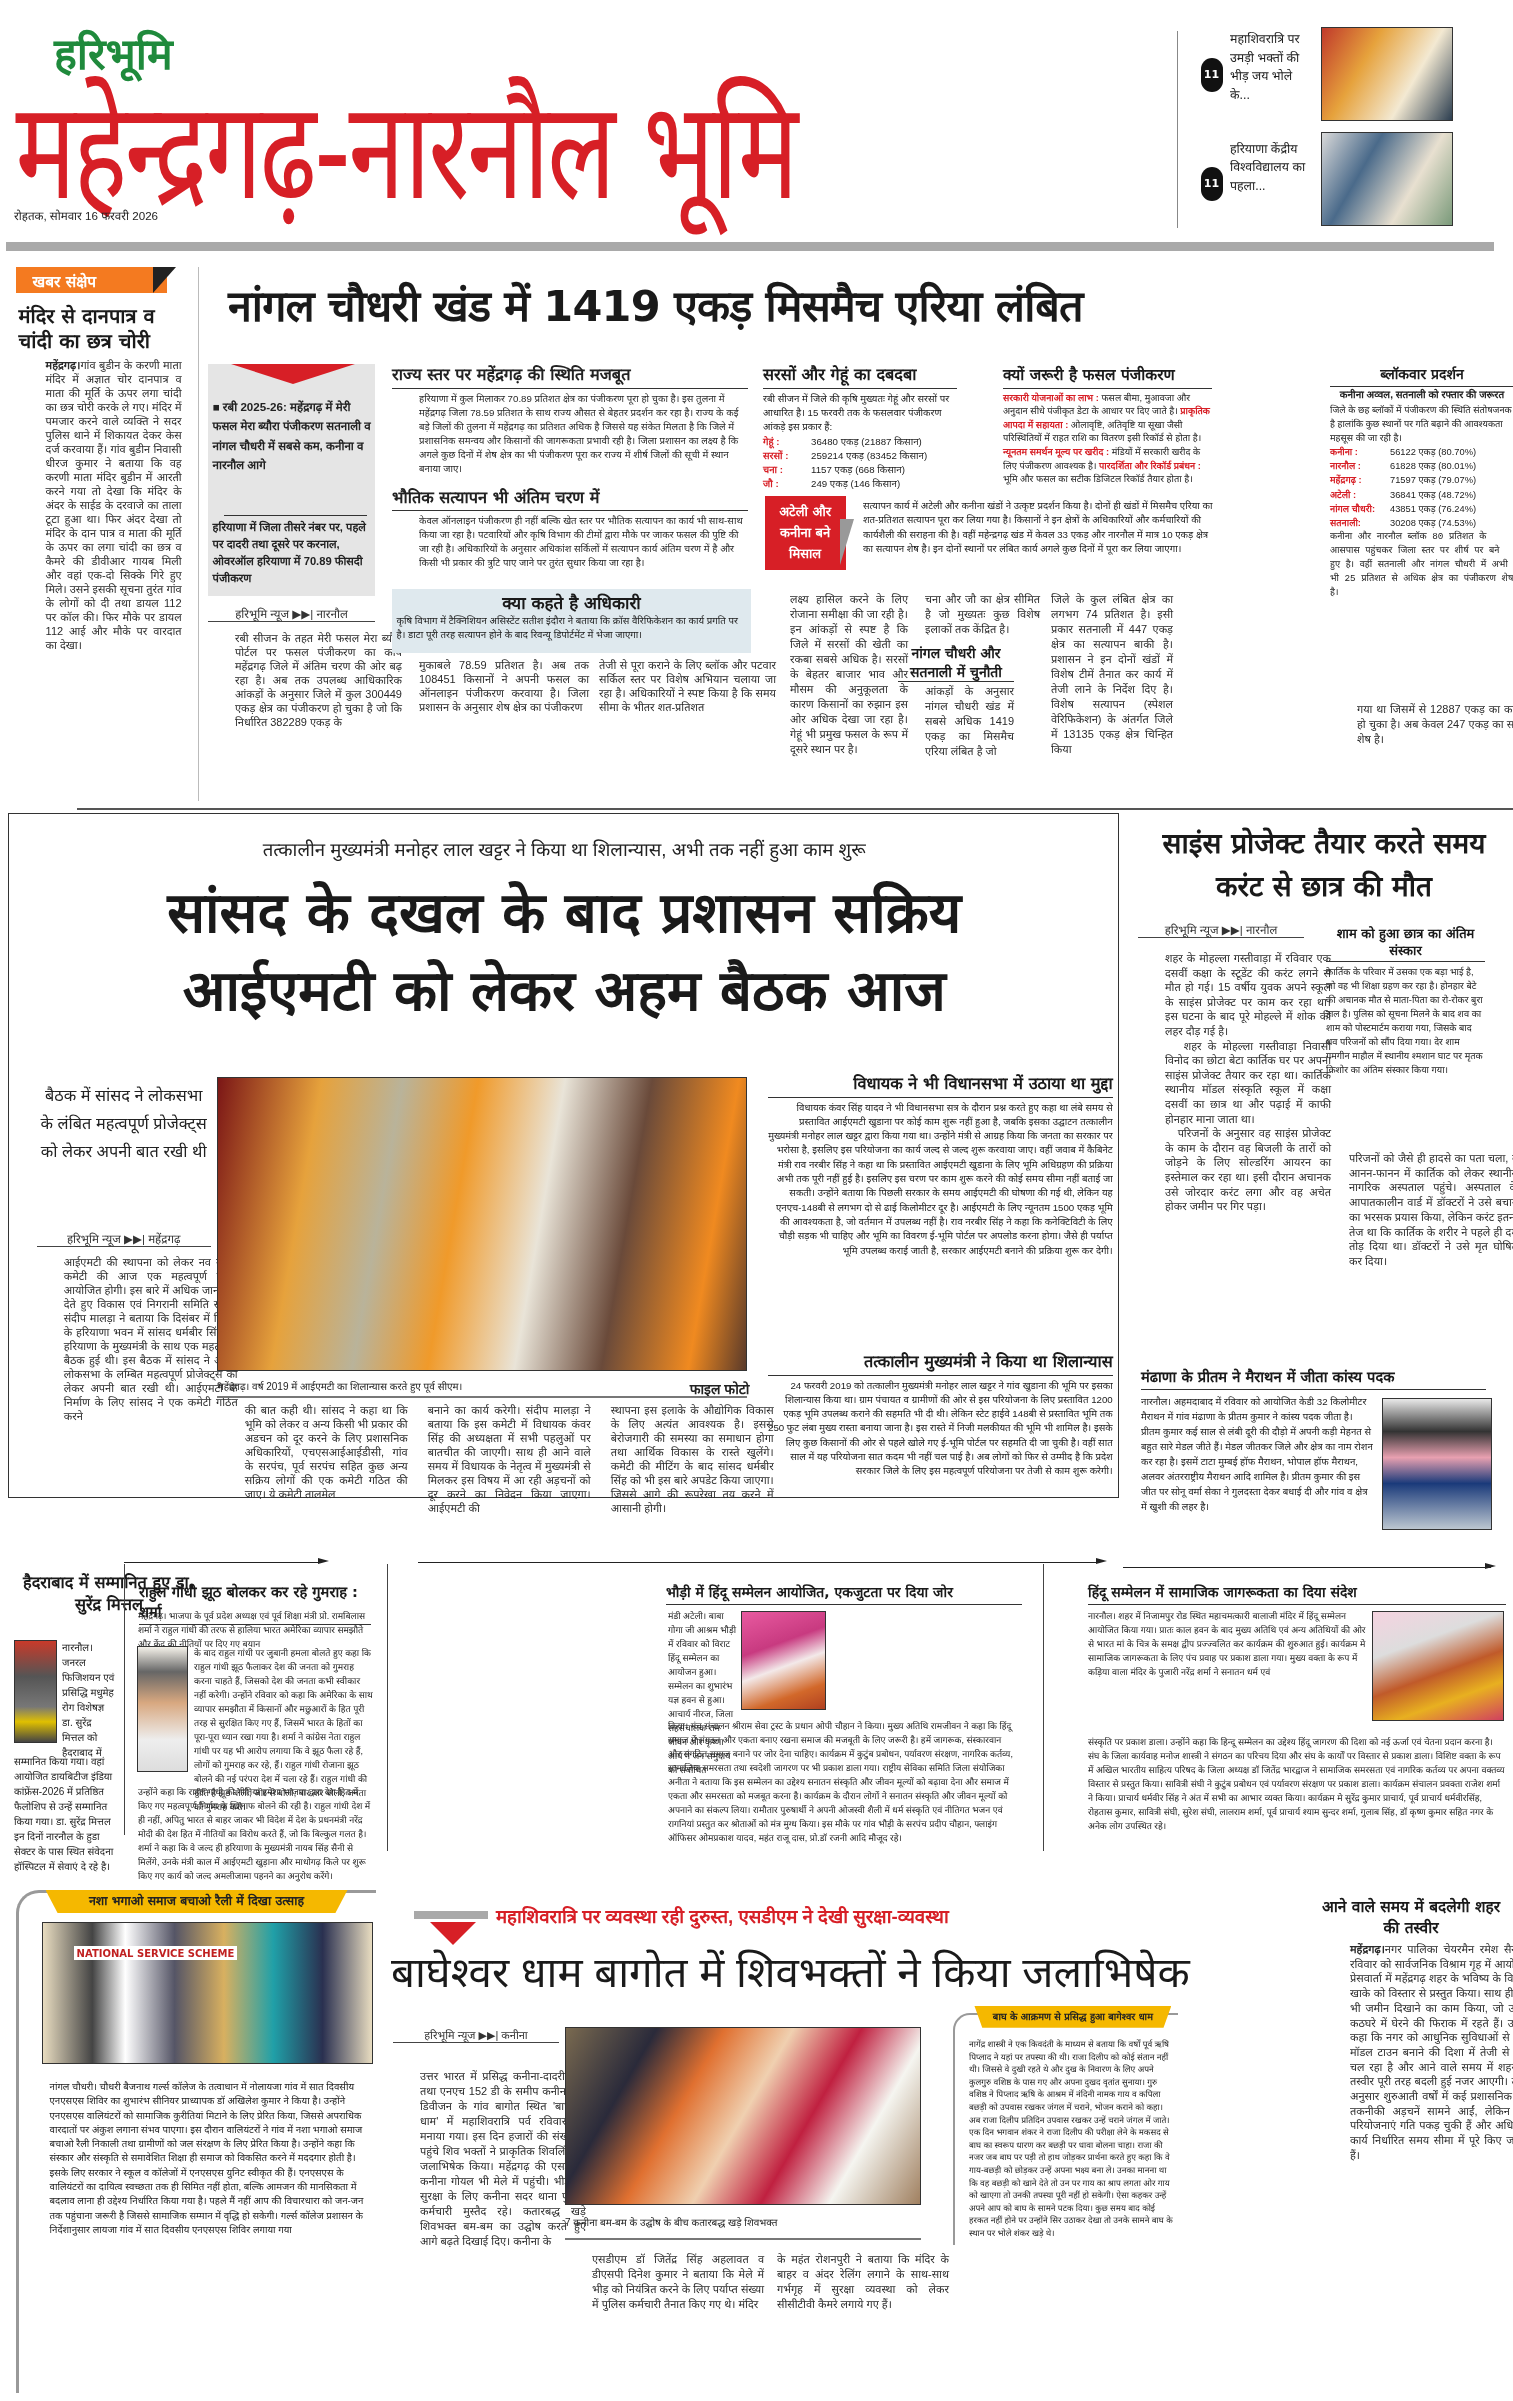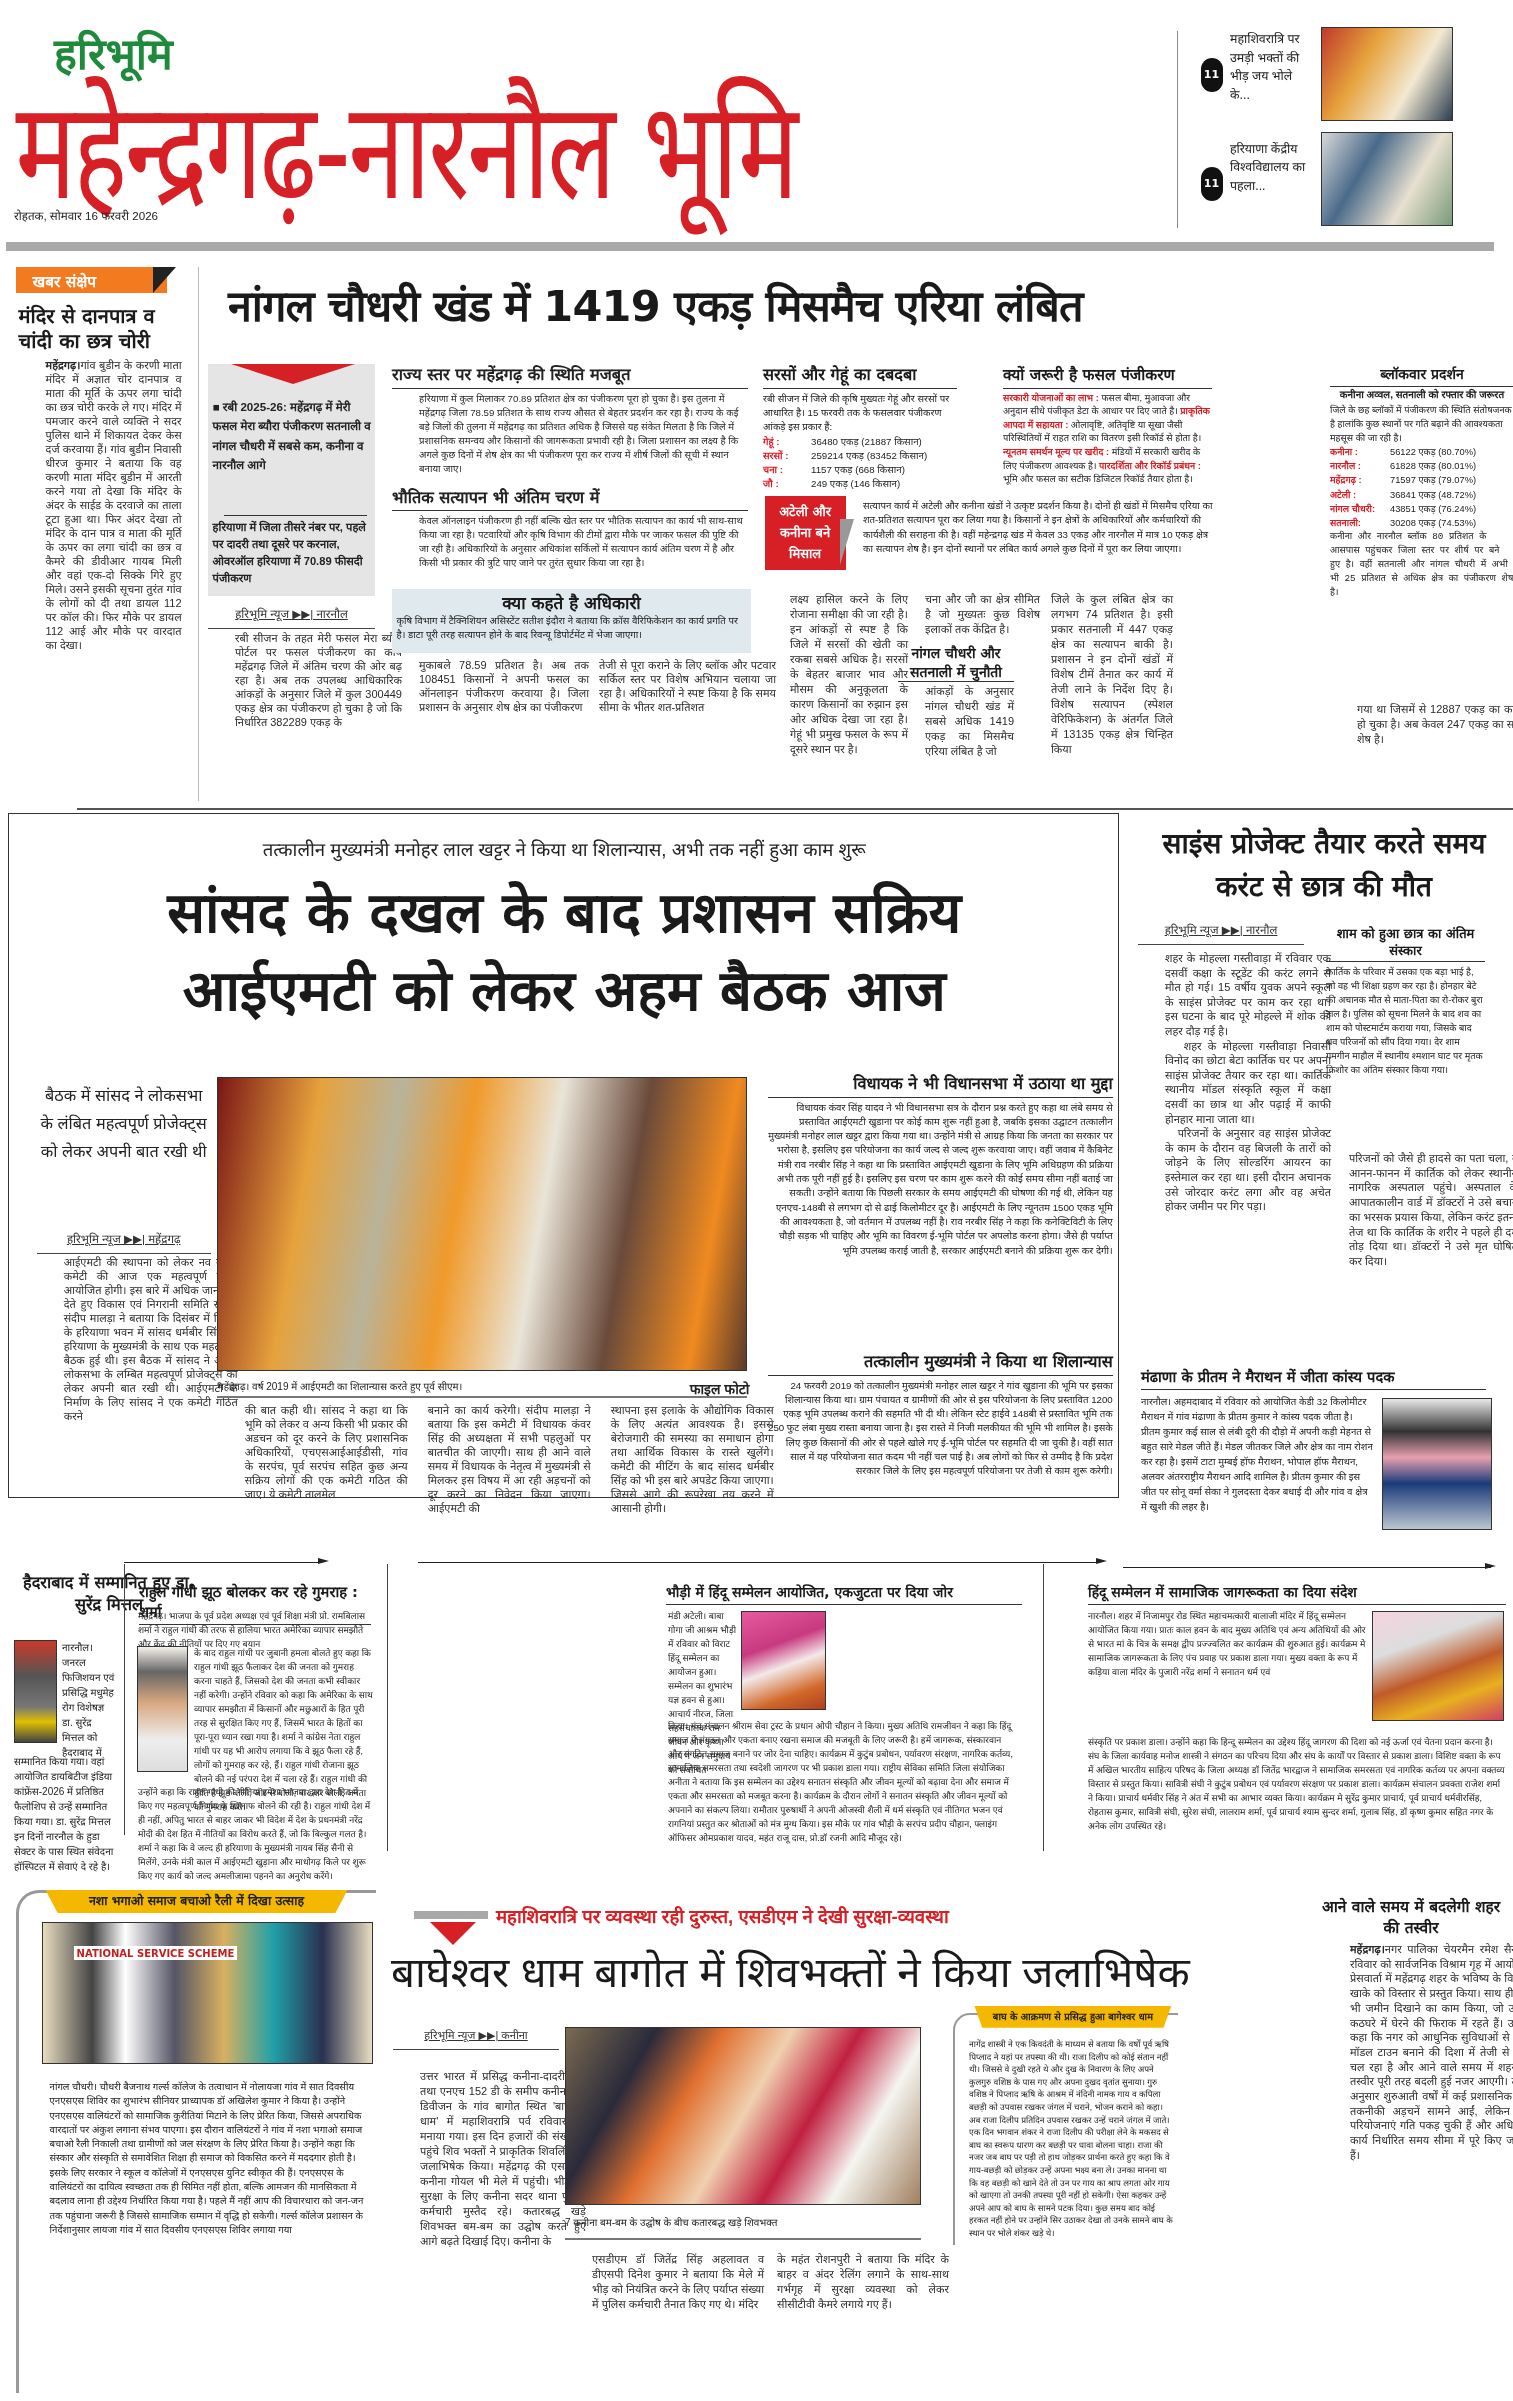--- a/index.html
+++ b/index.html
@@ -3,21 +3,21 @@
 <meta charset="utf-8">
 <style>
   * { box-sizing: border-box; margin: 0; padding: 0; }
   body { width: 1514px; height: 2401px; background: #fff; font-family: "DejaVu Sans", sans-serif; color: #222; position: relative; overflow: hidden; }
   .abs { position: absolute; }
   .body-text { font-family: "Liberation Sans", sans-serif; font-size: 11px; line-height: 16.6px; text-align: justify; color: #2a2a2a; margin-left: 27px; }
   .body-text.small { font-size: 9.7px; line-height: 14.7px; }
   .hd { font-family: "DejaVu Sans", sans-serif; font-weight: bold; color: #1a1a1a; }
   .uline { border-bottom: 1.5px solid #333; padding-bottom: 1.5px; }
   .redlbl { color: #d71f26; font-weight: bold; }
-  .byline { font-family: "Liberation Sans", sans-serif; font-size: 11.6px; color: #333; border-bottom: 1.5px solid #444; padding-bottom: 7px; text-decoration: underline; }
+  .byline { font-family: "Liberation Sans", sans-serif; font-size: 11.6px; color: #333; border-bottom: 1.5px solid #444; padding-bottom: 0; }
   .img-ph { background: linear-gradient(135deg, #c77a3a 0%, #e8c15a 30%, #7a4b2b 55%, #efe6d6 80%, #a55 100%); border: 1.5px solid #333; }
   .vline { position: absolute; width: 0.8px; background: #999; }
   .hline { position: absolute; height: 0.8px; background: #999; }
 </style>
 </head>
 <body>
 
 <div class="abs" style="left:0;top:0;width:1514px;height:256px;">
   <div class="abs" style="left:54px;top:23px;font-size:43px;font-weight:bold;color:#1f8a3c;font-family:'DejaVu Sans',sans-serif;">हरिभूमि</div>
   <div class="abs" style="left:15.5px;top:62px;font-size:101px;line-height:132px;color:#d71f26;font-family:'DejaVu Sans',sans-serif;letter-spacing:-2.3px;white-space:nowrap;transform:scaleY(1.35);transform-origin:top left;">महेन्द्रगढ़-नारनौल भूमि</div>

